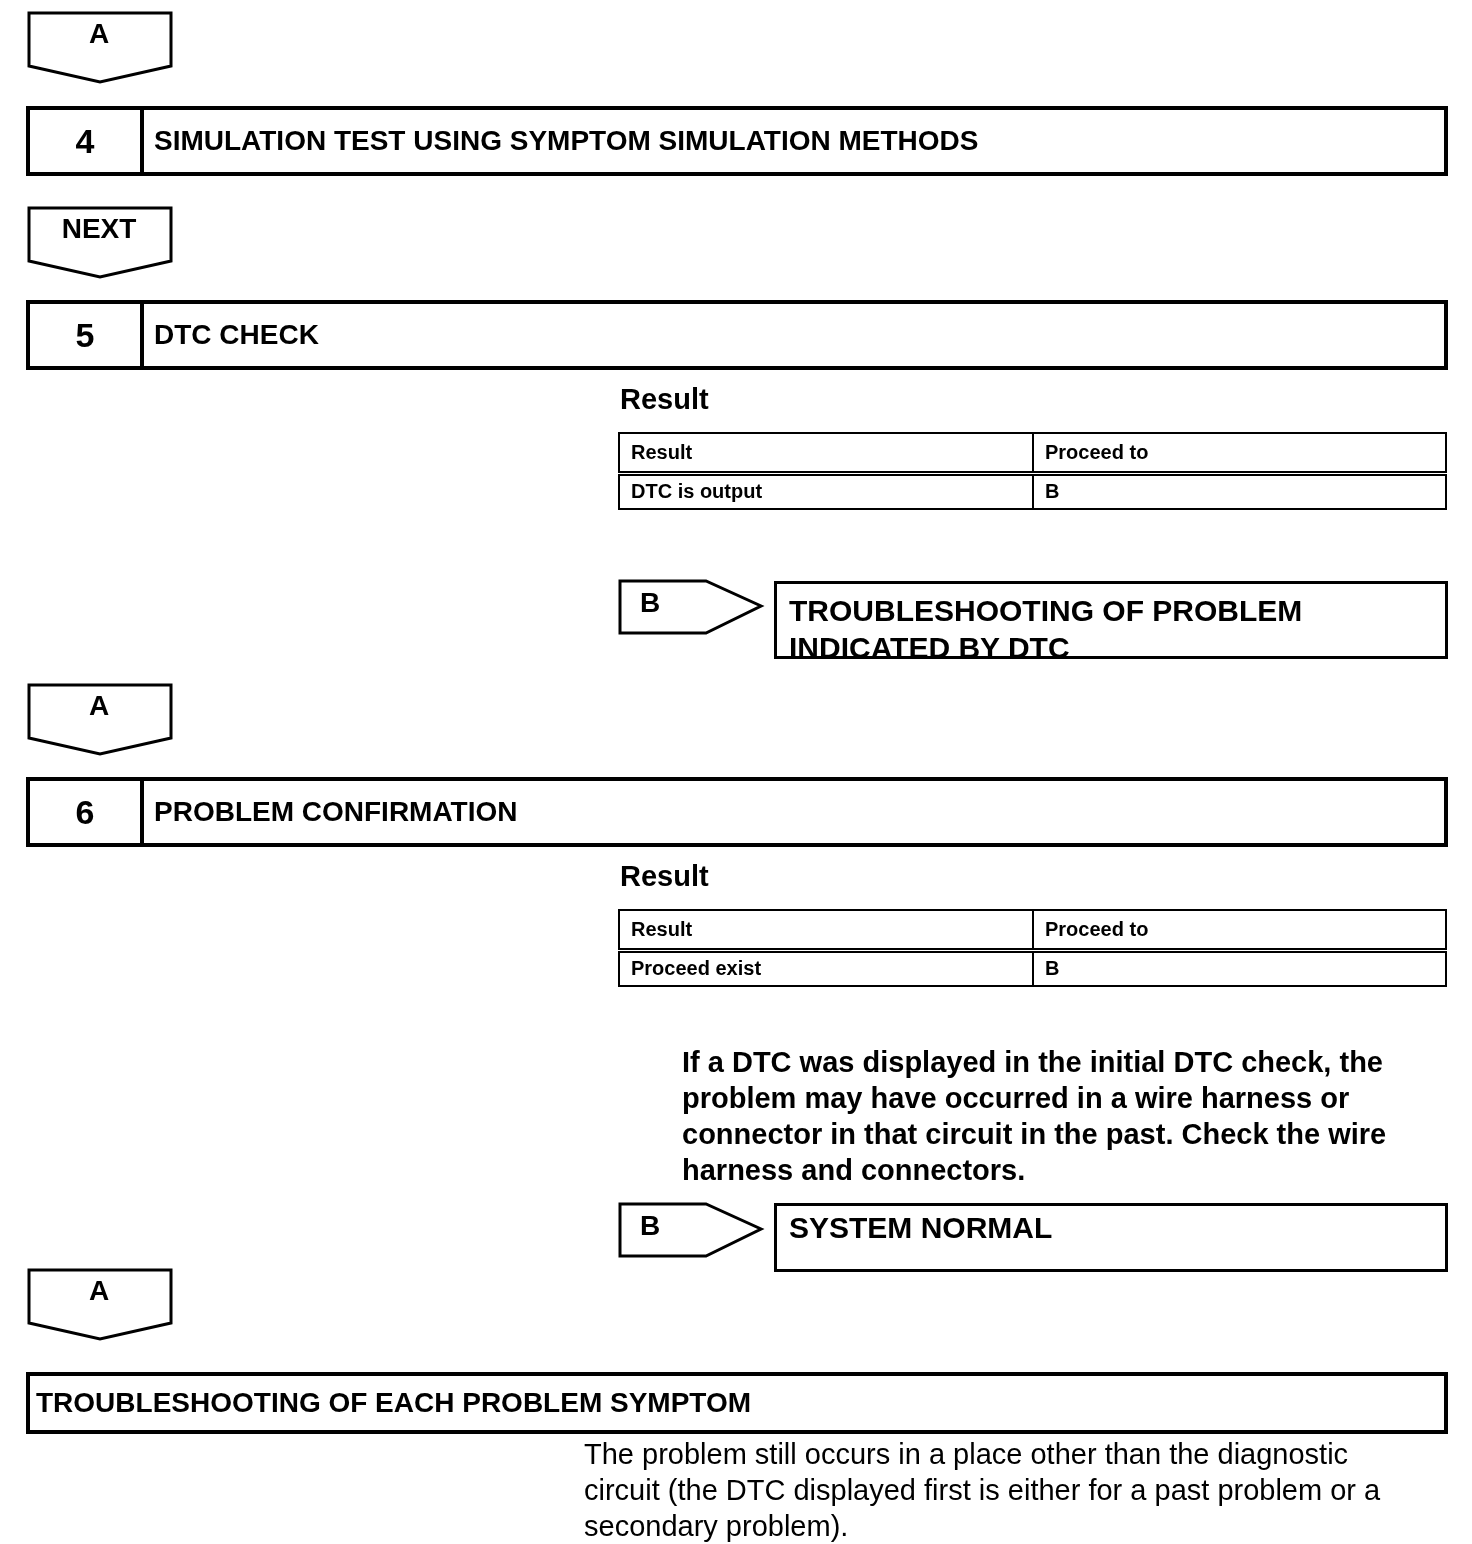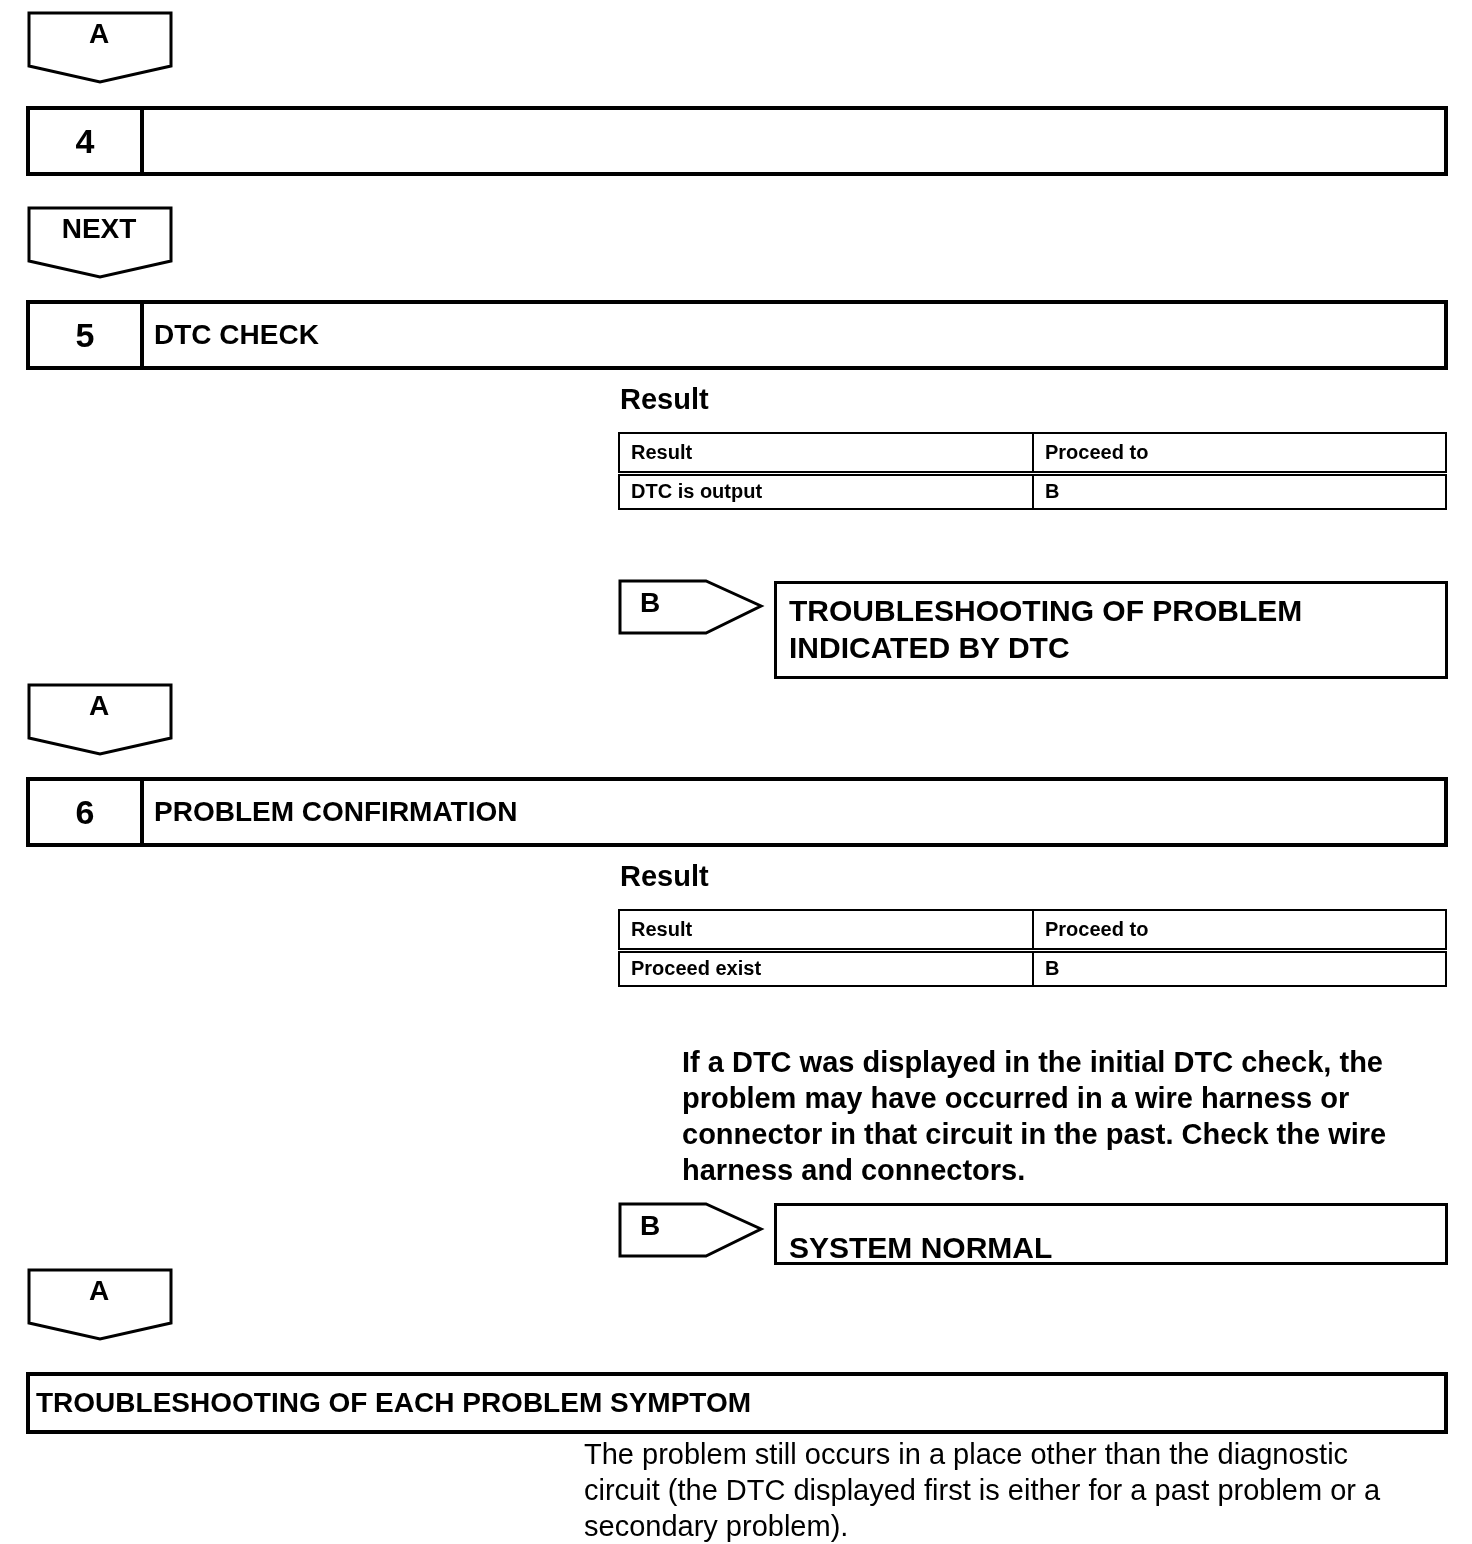--- a/index.html
+++ b/index.html
@@ -27,20 +27,21 @@
 
 <div class="arrow-down" style="left:26px;top:10px;">
   <svg width="148" height="76">
       <polygon points="3,3 145,3 145,56 74,72 3,56" fill="#fff" stroke="#000" stroke-width="3"></polygon>
     </svg>
   <span>A</span>
 </div>
 
 <div class="step" style="top:106px;">
   <div class="num">4</div>
+  <div class="title">SIMULATION TEST USING SYMPTOM SIMULATION METHODS</div>
 </div>
 
 <div class="arrow-down" style="left:26px;top:205px;">
   <svg width="148" height="76">
       <polygon points="3,3 145,3 145,56 74,72 3,56" fill="#fff" stroke="#000" stroke-width="3"></polygon>
     </svg>
   <span>NEXT</span>
 </div>
 
 <div class="step" style="top:300px;">
@@ -61,21 +62,21 @@
   </tr>
 </tbody>
   </table>
 
 <div class="branch" style="top:579px;">
   <svg width="150" height="58">
       <polygon points="2,2 88,2 143,27 88,54 2,54" fill="#fff" stroke="#000" stroke-width="3"></polygon>
     </svg>
   <span>B</span>
 </div>
-<div class="outbox" style="top:581px;height:98px;">
+<div class="outbox" style="top:581px;height:78px;">
   <div>TROUBLESHOOTING OF PROBLEM</div>
   <div>INDICATED BY DTC</div>
 </div>
 
 <div class="arrow-down" style="left:26px;top:682px;">
   <svg width="148" height="76">
       <polygon points="3,3 145,3 145,56 74,72 3,56" fill="#fff" stroke="#000" stroke-width="3"></polygon>
     </svg>
   <span>A</span>
 </div>
@@ -100,21 +101,21 @@
   </table>
 
 <div class="note" style="top:1044px;">If a DTC was displayed in the initial DTC check, the problem may have occurred in a wire harness or connector in that circuit in the past. Check the wire harness and connectors.</div>
 
 <div class="branch" style="top:1202px;">
   <svg width="150" height="58">
       <polygon points="2,2 88,2 143,27 88,54 2,54" fill="#fff" stroke="#000" stroke-width="3"></polygon>
     </svg>
   <span>B</span>
 </div>
-<div class="outbox" style="top:1203px;height:62px;padding-top:23px;">
+<div class="outbox" style="top:1203px;height:69px;padding-top:3px;">
   <div>SYSTEM NORMAL</div>
 </div>
 
 <div class="arrow-down" style="left:26px;top:1267px;">
   <svg width="148" height="76">
       <polygon points="3,3 145,3 145,56 74,72 3,56" fill="#fff" stroke="#000" stroke-width="3"></polygon>
     </svg>
   <span>A</span>
 </div>
 

